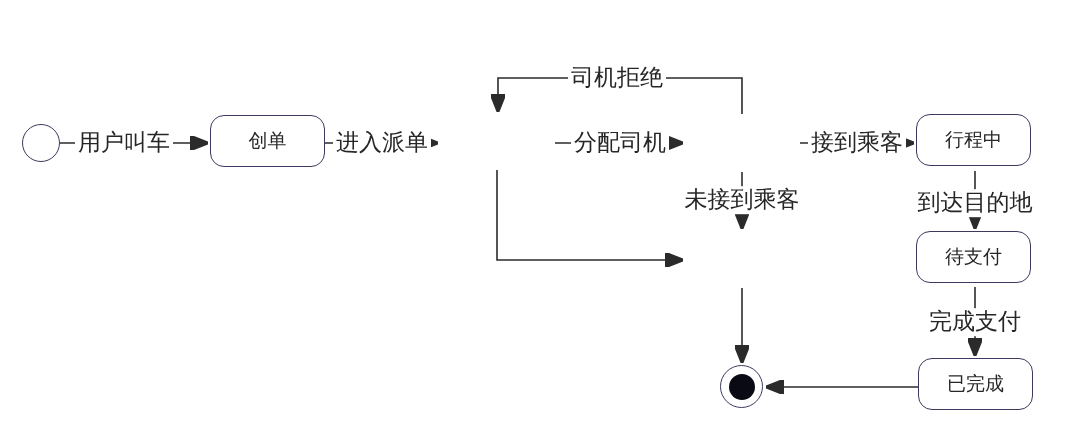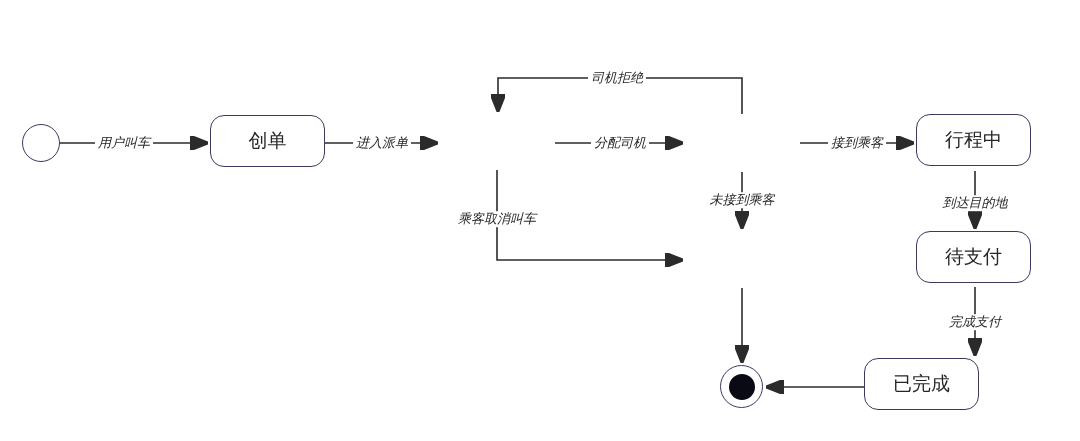--- a/index.html
+++ b/index.html
@@ -42,24 +42,23 @@
     background:#fff;border:1.6px solid var(--border-color);
     border-radius:50%;box-sizing:border-box;
     display:flex;align-items:center;justify-content:center;
   }
   .final-dot{width:26px;height:26px;border-radius:50%;background:#0a0a14;}
   .edge-label{
     position:absolute;z-index:3;
     transform:translate(-50%,-50%);
     background:var(--bg);
     padding:0 3px;
-    font-size:13px;
+    font-size:23px;
     white-space:nowrap;
     line-height:1.2;
-    font-style:italic;
   }
 </style>
 </head>
 <body>
 
 <div class="stage">
 
   <svg class="edges" viewBox="0 0 1080 441">
     <defs>
       <marker id="arrow" viewBox="0 0 10 8" refX="9" refY="4" markerWidth="11" markerHeight="9" orient="auto-start-reverse">
@@ -83,31 +82,30 @@
 
   <div class="state-box" style="left:210px;top:115px">
     <span>创单</span>
   </div>
   <div class="state-box" style="left:916px;top:114px">
     <span>行程中</span>
   </div>
   <div class="state-box" style="left:916px;top:231px">
     <span>待支付</span>
   </div>
-  <div class="state-box" style="left:864px;top:358px">
+  <div class="state-box" style="left:918px;top:358px">
     <span>已完成</span>
   </div>
 
   <div class="final-state">
     <div class="final-dot"></div>
   </div>
 
   <span class="edge-label" style="left:124px;top:143px">用户叫车</span>
   <span class="edge-label" style="left:382px;top:143px">进入派单</span>
   <span class="edge-label" style="left:620px;top:143px">分配司机</span>
   <span class="edge-label" style="left:857px;top:143px">接到乘客</span>
   <span class="edge-label" style="left:617px;top:78px">司机拒绝</span>
-  <span class="edge-label" style="left:497px;top:219px">乘客取消叫车</span>
   <span class="edge-label" style="left:742px;top:200px">未接到乘客</span>
   <span class="edge-label" style="left:975px;top:203px">到达目的地</span>
   <span class="edge-label" style="left:975px;top:322px">完成支付</span>
 
 </div>
 
 </body></html>

